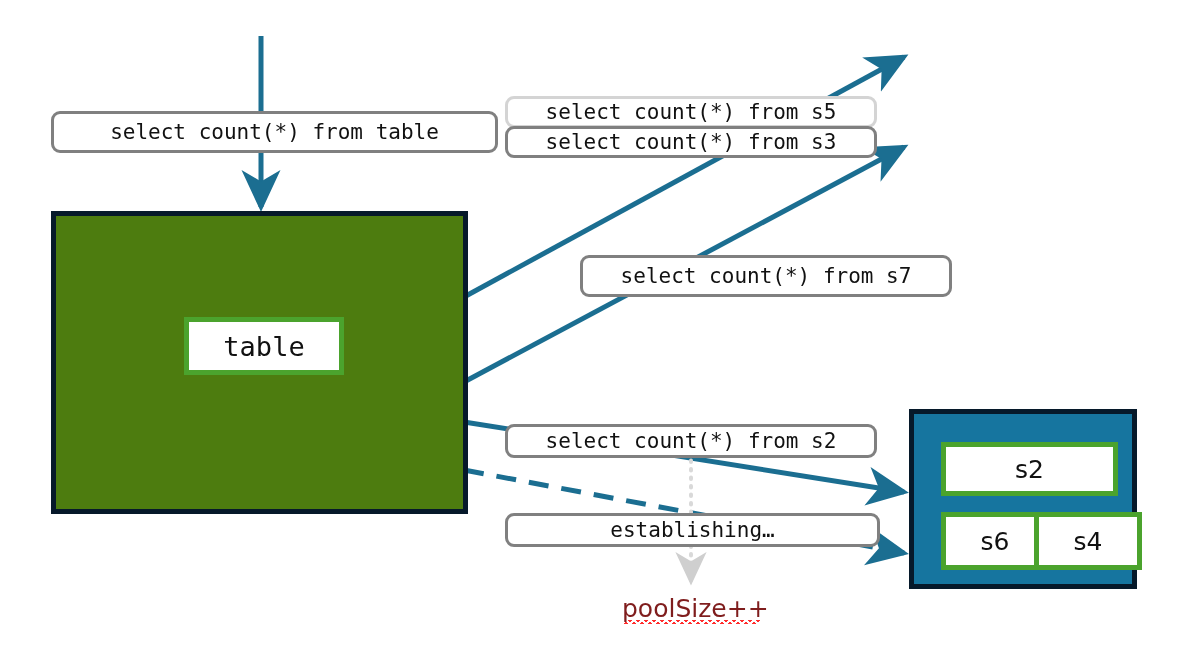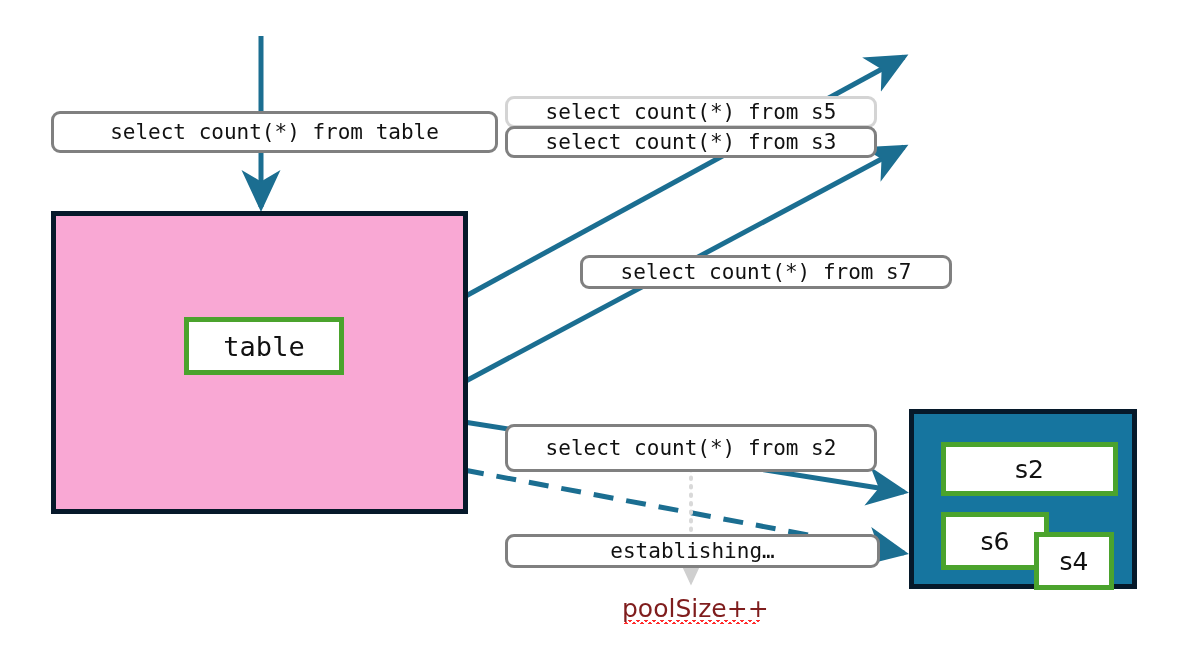--- a/index.html
+++ b/index.html
@@ -12,21 +12,21 @@
 
   
   .pool{
     position:absolute;
     background:#16759f;
     border:5px solid #06192a;
     box-sizing:border-box;
   }
   .table-box{
     position:absolute;
-    background:#f9a8d4;
+    background:#4d7c0f;
     border:5px solid #06192a;
     box-sizing:border-box;
   }
 
   
   .node{
     position:absolute;
     background:#ffffff;
     border:5px solid #4ba32d;
     box-sizing:border-box;
@@ -102,33 +102,33 @@
   </svg>
 
   <div class="table-box" style="left:51px;top:211px;width:417px;height:303px;">
     <div class="node mono" style="left:128px;top:101px;width:160px;height:58px;position:absolute;">table</div>
   </div>
 
 
   <div class="pool" style="left:909px;top:409px;width:228px;height:180px;">
     <div class="node" style="left:27px;top:28px;width:177px;height:54px;position:absolute;">s2</div>
     <div class="node" style="left:27px;top:98px;width:108px;height:58px;position:absolute;">s6</div>
-    <div class="node" style="left:120px;top:98px;width:80px;height:58px;position:absolute;margin-top:20px;">s4</div>
+    <div class="node" style="left:120px;top:98px;width:108px;height:58px;position:absolute;">s4</div>
   </div>
 
   <div class="pill" style="left:51px;top:111px;width:447px;height:42px;">select count(*) from table</div>
 
   <div class="pill faded" style="left:505px;top:96px;width:372px;height:32px;">select count(*) from s5</div>
 
   <div class="pill" style="left:505px;top:126px;width:372px;height:32px;">select count(*) from s3</div>
 
-  <div class="pill" style="left:580px;top:255px;width:372px;height:34px;">select count(*) from s7</div>
+  <div class="pill" style="left:580px;top:255px;width:372px;height:42px;">select count(*) from s7</div>
 
-  <div class="pill" style="left:505px;top:424px;width:372px;height:48px;">select count(*) from s2</div>
+  <div class="pill" style="left:505px;top:424px;width:372px;height:34px;">select count(*) from s2</div>
 
-  <div class="pill" style="left:505px;top:534px;width:375px;height:34px;">establishing…</div>
+  <div class="pill" style="left:505px;top:513px;width:375px;height:34px;">establishing…</div>
 
   <div class="ghost-text" style="left:622px;top:594px;width:140px;">
     <span>poolSize++</span>
     <span class="squiggle"></span>
   </div>
 
 </div>
 
 </body></html>

